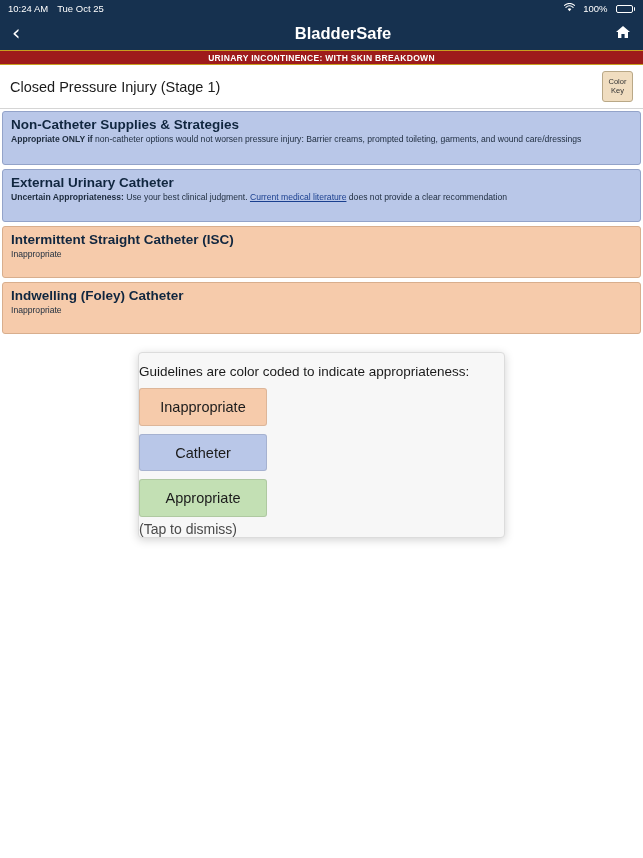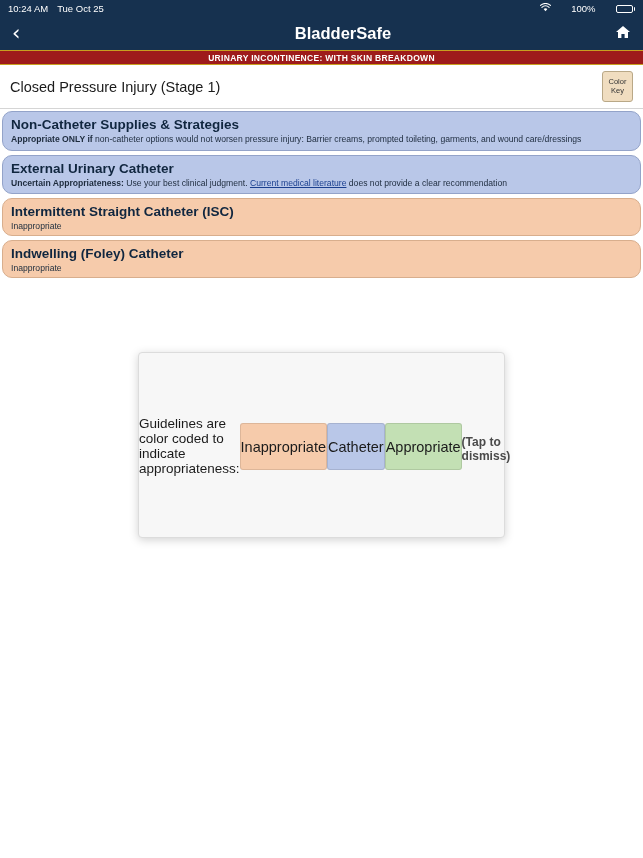--- a/index.html
+++ b/index.html
@@ -24,21 +24,21 @@
     color: #ffffff;
     font-size: 9.5px;
     display: flex;
     align-items: center;
     padding: 0 8px;
   }
   .status-left { display: flex; gap: 9px; align-items: center; }
   .status-right {
     margin-left: auto;
     display: flex;
-    gap: 20px;
+    gap: 8px;
     align-items: center;
   }
   .wifi-icon { display: inline-block; }
   .battery {
     display: inline-flex;
     align-items: center;
   }
   .battery-body {
     width: 17px;
     height: 8px;
@@ -140,22 +140,22 @@
     line-height: 1.15;
     cursor: pointer;
     text-align: center;
   }
 
   
   .rows { padding: 0; }
   .row {
     margin: 0 2px 4px 2px;
     border: 1px solid #9aa3b5;
-    border-radius: 10px;
-    padding: 5px 8px 4px 8px;
+    border-radius: 3px;
+    padding: 5px 8px 18px 8px;
     cursor: pointer;
   }
   .row:first-child { margin-top: 2px; }
   .row-uncertain { background: #b9c7e8; border-color: #93a3c9; }
   .row-inappropriate { background: #f6cbab; border-color: #d8ae8d; }
   .row-title {
     font-size: 13.5px;
     font-weight: bold;
     color: #10263f;
     margin-bottom: 2px;
@@ -180,22 +180,22 @@
     position: absolute;
     left: 138px;
     top: 352px;
     width: 367px;
     height: 186px;
     background: #f7f7f7;
     border: 1px solid #dcdcdc;
     border-radius: 4px;
     box-shadow: 0 2px 10px rgba(0,0,0,0.18);
     display: flex;
-    flex-direction: row;
-    align-items: center;
+    flex-direction: column;
+    align-items: flex-start;
     padding-top: 11px;
   }
   .modal-title {
     font-size: 13.5px;
     color: #1b1b1b;
     margin-bottom: 9px;
   }
   .key-swatch {
     width: 128px;
     height: 47px;
@@ -205,24 +205,23 @@
     justify-content: center;
     font-size: 14.5px;
     color: #1b1b1b;
     margin-bottom: 8px;
     border: 1px solid rgba(0,0,0,0.10);
   }
   .swatch-inappropriate { background: #f6cbab; }
   .swatch-uncertain { background: #b9c7e8; }
   .swatch-appropriate { background: #c3e0b4; }
   .modal-dismiss {
-    font-size: 12px;
+    font-size: 14px;
     color: #4a4a4a;
     margin-top: -4px;
-    font-weight: bold;
   }
 </style>
 </head>
 <body>
 
 <div id="app">
 
   <div class="statusbar">
     <div class="status-left">
       <span>10:24 AM</span>

